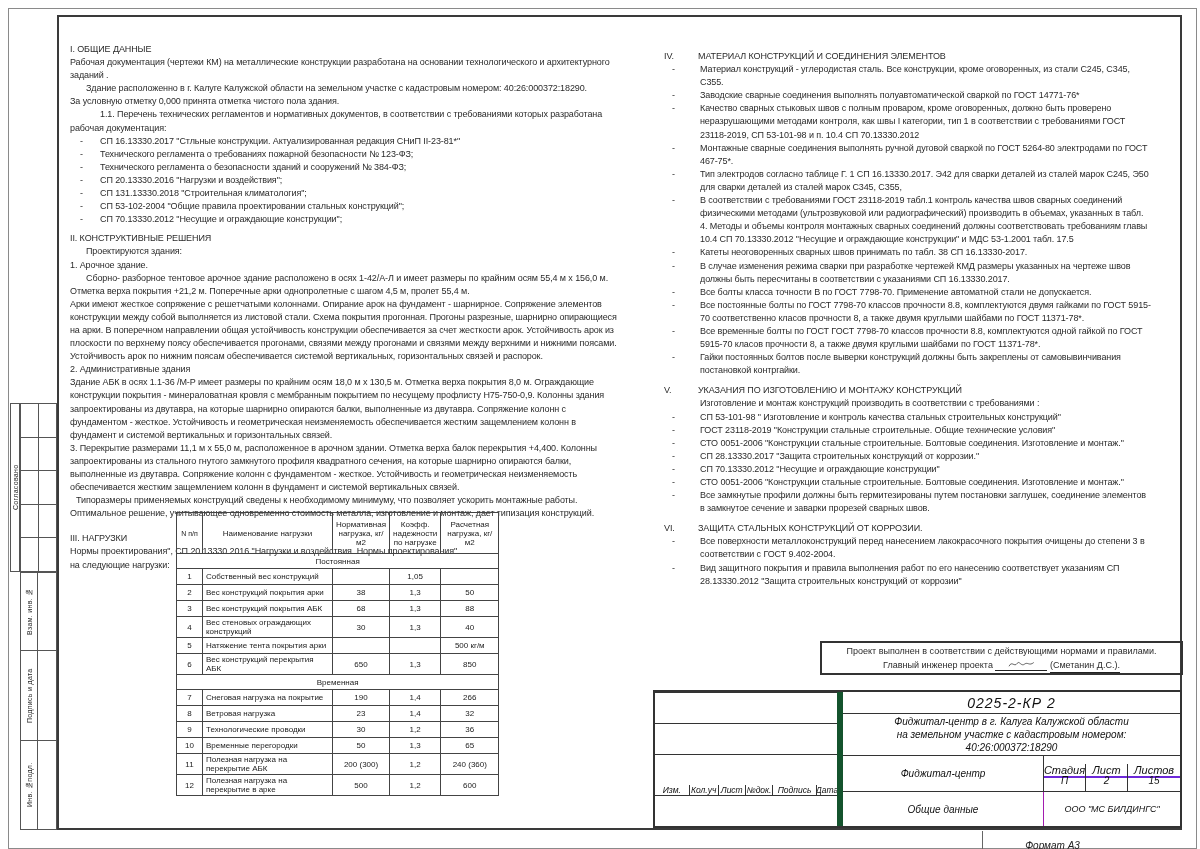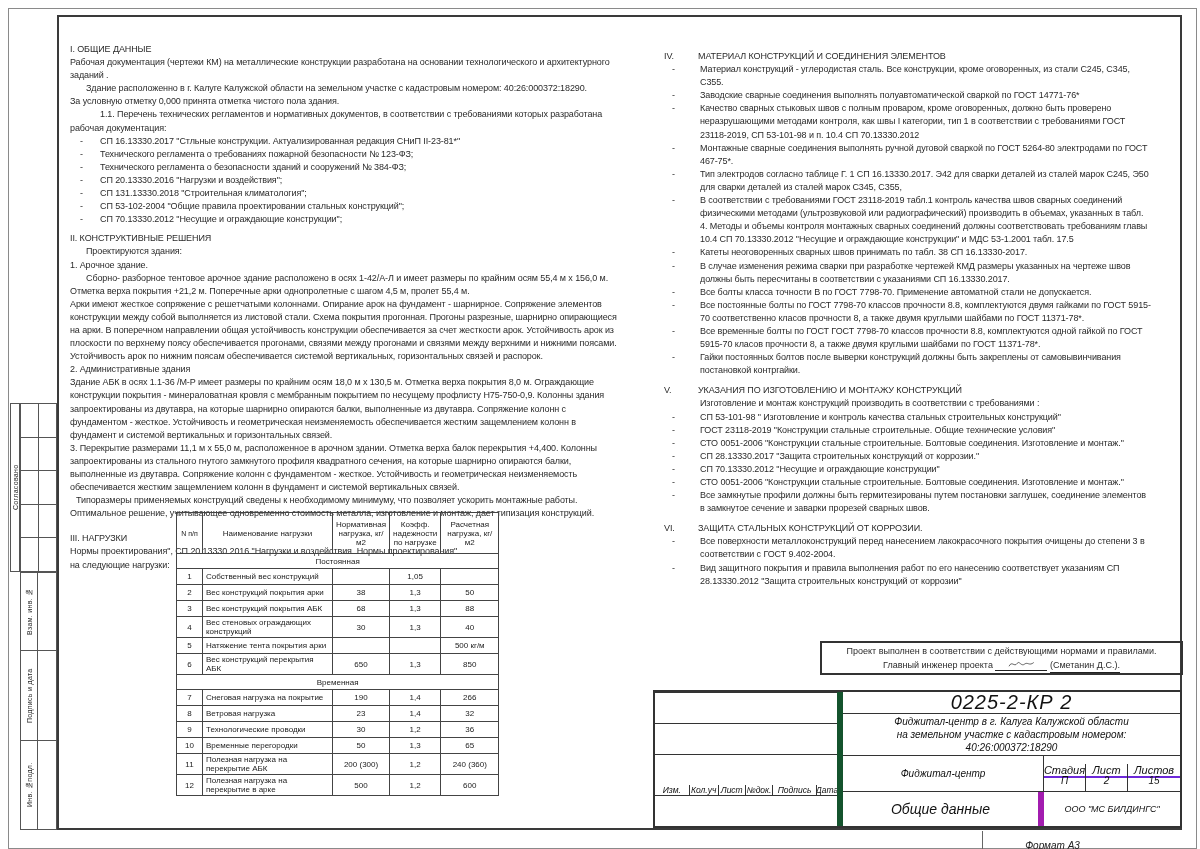--- a/index.html
+++ b/index.html
@@ -59,28 +59,28 @@
   .tb-row{display:flex;flex:1;border-bottom:1px solid #333;}
   .tb-row:last-child{border-bottom:none;}
   .tb-row .cell{border-right:1px solid #333;display:flex;align-items:center;justify-content:center;overflow:hidden;font-size:8.5px;}
   .tb-row .cell:last-child{border-right:none;}
   .w36{width:36px;}.w30{width:30px;}.w28{width:28px;}.w46{width:46px;}.w20{width:20px;flex:none;font-size:6.3px;}
   .w66{width:66px;justify-content:flex-start !important;padding-left:14px;}
   .w56{width:56px;justify-content:flex-start !important;padding-left:2px;}
   .sig{width:30px;height:12px;}
   .tb-right{left:188px;top:0;width:337px;height:134px;}
   .docnum{left:0;top:0;width:337px;height:22px;border-bottom:1px solid #333;display:flex;align-items:center;justify-content:center;
-          font-size:20px;letter-spacing:1px;}
+          font-size:14px;letter-spacing:1px;}
   .pname{left:0;top:22px;width:337px;height:42px;border-bottom:1px solid #333;display:flex;flex-direction:column;
          align-items:center;justify-content:center;font-size:10px;line-height:13px;text-align:center;}
   .objname{left:0;top:64px;width:201px;height:36px;border-bottom:1px solid #333;border-right:1px solid #333;
            display:flex;align-items:center;justify-content:center;font-size:10px;}
   .stage-hdr{left:201px;top:72px;height:14px;border-bottom:2px solid #6d28d9;display:flex;align-items:center;justify-content:center;font-size:11px;}
   .stage-val{left:201px;top:78px;height:22px;border-bottom:1px solid #333;display:flex;align-items:center;justify-content:center;font-size:10px;}
-  .sheetname{left:0;top:100px;width:201px;height:34px;border-right:6px solid #a21caf;display:flex;align-items:center;justify-content:center;font-size:14px;}
+  .sheetname{left:0;top:100px;width:201px;height:34px;border-right:1px solid #a21caf;display:flex;align-items:center;justify-content:center;font-size:10px;}
   .company{left:201px;top:100px;width:136px;height:34px;display:flex;align-items:center;justify-content:center;font-size:9px;text-align:center;}
 
   
   .format-box{position:absolute;left:982px;top:831px;width:139px;height:28px;border-left:1px solid #666;
               display:flex;align-items:center;justify-content:center;font-size:10px;font-style:italic;color:#222;}
 </style>
 </head>
 <body>
 
 <div class="page">

